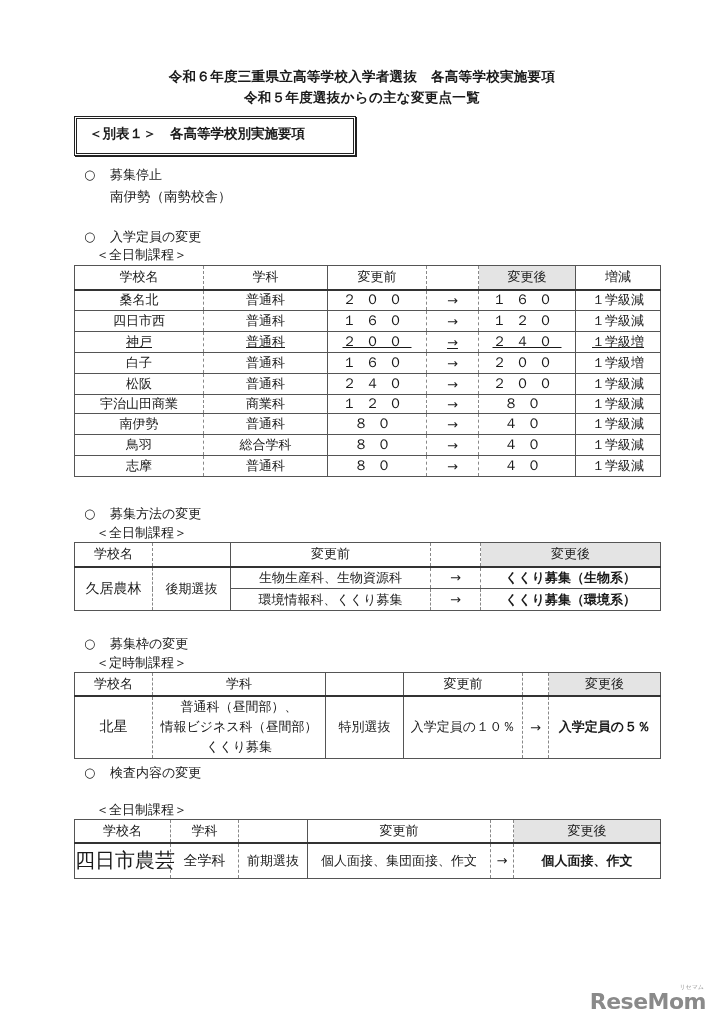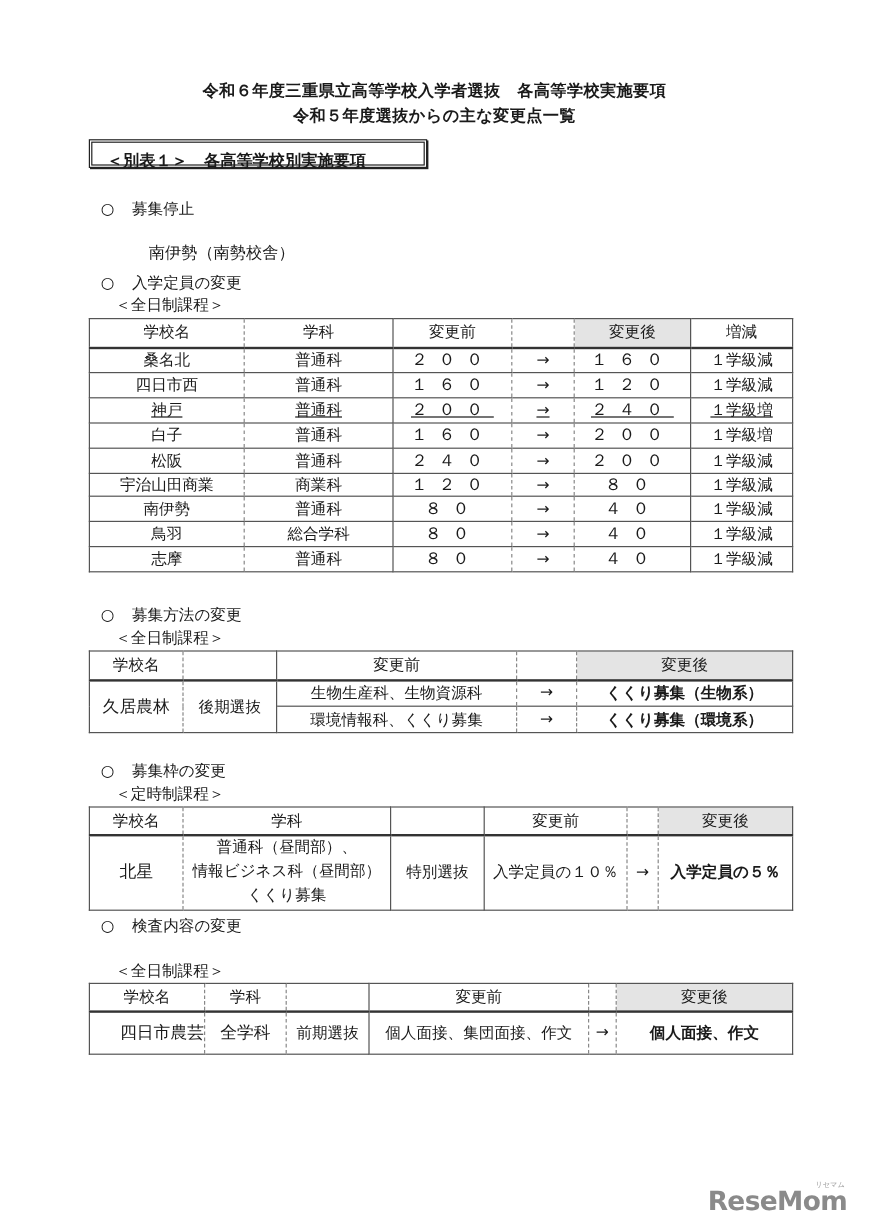--- a/index.html
+++ b/index.html
@@ -1,20 +1,20 @@
 <!DOCTYPE html>
 <html><head>
 <meta charset="utf-8">
 <style>
   html, body { margin: 0; padding: 0; background: #ffffff; }
   body { width: 724px; height: 1024px; position: relative; overflow: hidden;
          font-family: "DejaVu Sans", "Liberation Sans", sans-serif; color: #1a1a1a; }
   .abs { position: absolute; }
   .title { left: 0; width: 724px; text-align: center; font-size: 13.5px; font-weight: bold; line-height: 20px; letter-spacing: 0.3px; }
-  .boxed { left: 74px; top: 116px; width: 282px; height: 24px; border: 3px double #222; box-sizing: border-box;
+  .boxed { left: 74px; top: 116px; width: 282px; height: 40px; border: 3px double #222; box-sizing: border-box;
            box-shadow: 1px 1px 0 #222; }
   .boxed span { position: absolute; left: 12px; top: 6px; font-size: 13.5px; font-weight: bold; white-space: nowrap; }
   .sec { font-size: 13px; line-height: 18px; white-space: nowrap; }
   .sec .mark { display: inline-block; width: 26px; }
   table { border-collapse: collapse; position: absolute; table-layout: fixed; font-size: 13px; }
   td, th { border: 1px solid #555; text-align: center; vertical-align: middle; padding: 0; font-weight: normal; white-space: nowrap; }
   th { border-bottom: 2px solid #333; }
   td.dash, th.dash { border-left-style: dashed; border-left-color: #888; text-align: center; }
   td.dashr, th.dashr { border-right-style: dashed; border-right-color: #888; }
   .shade { background: #e4e4e4; }
@@ -30,21 +30,21 @@
 <div class="abs title" style="top:66px;">令和６年度三重県立高等学校入学者選抜　各高等学校実施要項</div>
 <div class="abs title" style="top:87px;">令和５年度選抜からの主な変更点一覧</div>
 
 <div class="abs boxed">
   <span>＜別表１＞　各高等学校別実施要項</span>
 </div>
 
 <div class="abs sec" style="left:84px; top:166px;">
   <span class="mark">○</span><span>募集停止</span>
 </div>
-<div class="abs sec" style="left:110px; top:202px; font-size:13.5px;margin-left:14px;">南伊勢（南勢校舎）</div>
+<div class="abs sec" style="left:110px; top:187px; font-size:13.5px;">南伊勢（南勢校舎）</div>
 
 <div class="abs sec" style="left:84px; top:228px;">
   <span class="mark">○</span><span>入学定員の変更</span>
 </div>
 <div class="abs sec" style="left:96px; top:246px;">＜全日制課程＞</div>
 
 <table style="left:74px; top:265px; width:586px;">
   <colgroup>
       <col style="width:129px">
       <col style="width:124px">
@@ -228,21 +228,21 @@
   <tbody>
       <tr style="height:23px;">
     <th class="dashr">学校名</th>
     <th class="dash dashr">学科</th>
     <th class="dash"></th>
     <th class="dashr">変更前</th>
     <th class="dash dashr"></th>
     <th class="shade dash">変更後</th>
   </tr>
   <tr style="height:36px;">
-    <td class="dashr" style="font-size:14px;text-align:right;">四日市農芸</td>
+    <td class="dashr" style="font-size:20px;text-align:right;">四日市農芸</td>
     <td class="dash dashr" style="font-size:14px;">全学科</td>
     <td class="dash">前期選抜</td>
     <td class="dashr">個人面接、集団面接、作文</td>
     <td class="dash dashr">→</td>
     <td class="dash bold">個人面接、作文</td>
   </tr>
 </tbody>
   </table>
 
 <div class="abs logo">

